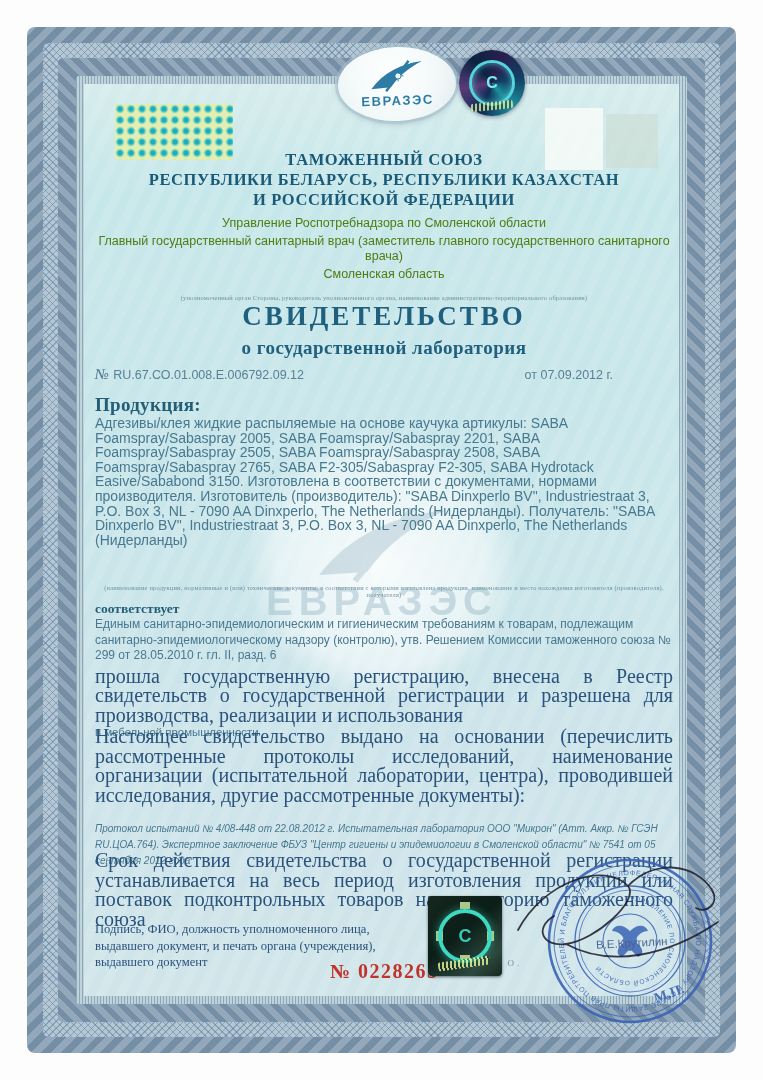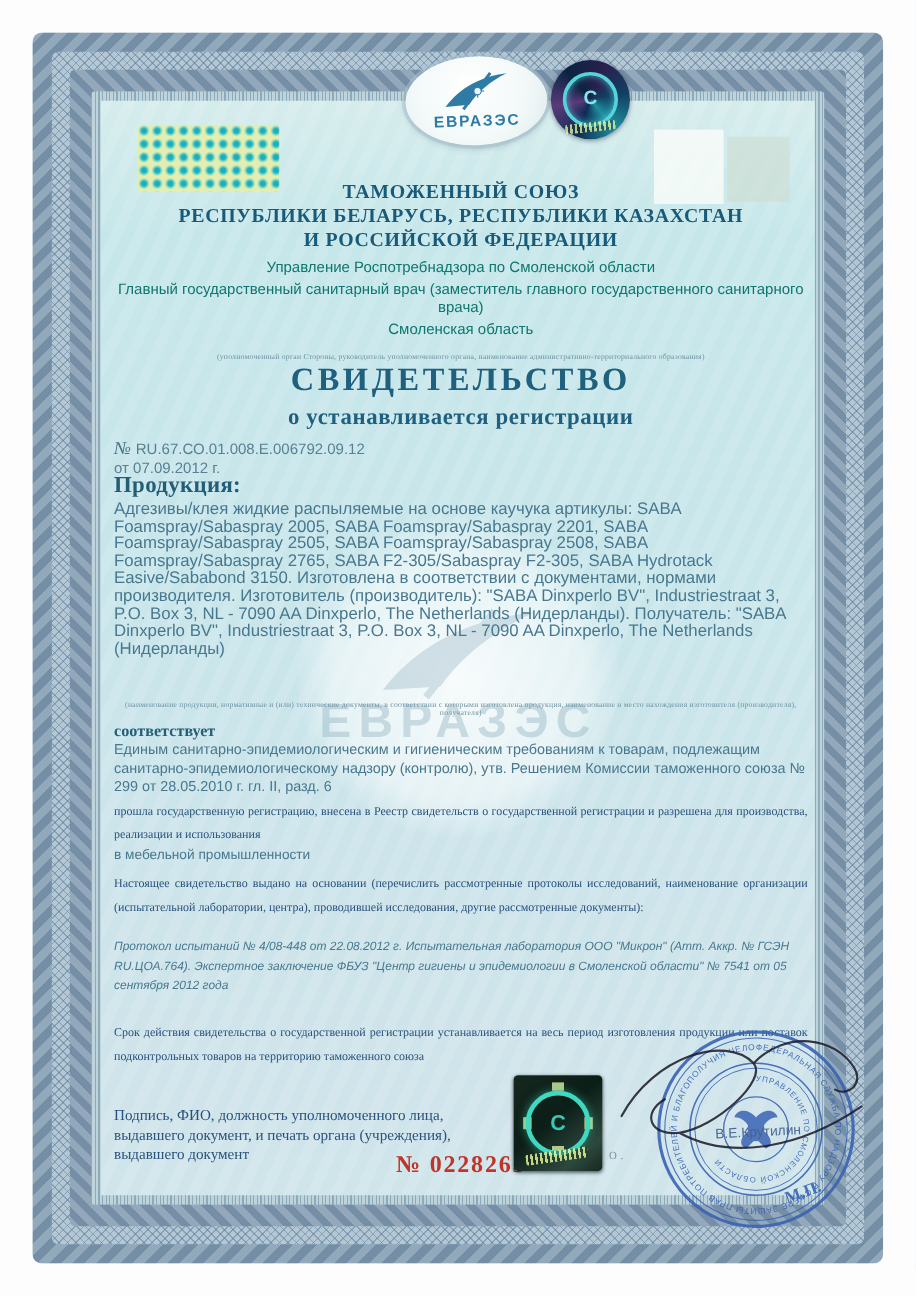--- a/index.html
+++ b/index.html
@@ -52,30 +52,30 @@
              background:radial-gradient(circle, rgba(255,255,255,.85) 0%, rgba(255,255,255,.5) 55%, rgba(255,255,255,0) 72%);
              display:flex;flex-direction:column;align-items:center;justify-content:center;}
   .watermark svg{width:150px;height:80px;opacity:.35;}
   .watermark-label{font-family:"Liberation Sans",sans-serif;font-weight:bold;font-size:40px;letter-spacing:6px;
              color:rgba(140,175,190,.40);margin-top:-6px;}
 
   
   .tx{position:absolute;left:95px;width:578px;z-index:3;}
   .center{text-align:center;}
   .h-union{font-weight:bold;font-size:16.5px;line-height:20px;color:#195a78;letter-spacing:.6px;}
-  .h-auth{font-family:"Liberation Sans",sans-serif;font-size:12.5px;line-height:15.5px;color:#0f766e;margin-top:2px;}
+  .h-auth{font-family:"Liberation Sans",sans-serif;font-size:12.5px;line-height:15.5px;color:#4d7c0f;margin-top:2px;}
   .h-cap{font-size:6.4px;color:#6e93a3;letter-spacing:.2px;}
   .title{font-weight:bold;font-size:27px;letter-spacing:3px;color:#20607f;}
   .subtitle{font-weight:bold;font-size:19px;color:#20607f;letter-spacing:.5px;}
   .numrow{display:flex;justify-content:space-between;align-items:baseline;
           font-family:"Liberation Sans",sans-serif;font-size:12.5px;color:#587f92;}
   .numrow .no{font-family:"Liberation Serif",serif;font-style:italic;font-size:15px;margin-right:4px;color:#4a7287;}
   .prod-label{font-size:19px;color:#235e76;font-weight:bold;letter-spacing:.3px;}
   .sans-p{font-family:"Liberation Sans",sans-serif;font-size:14px;line-height:14.6px;color:#48788f;}
-  .serif-p{font-size:10px;line-height:19.5px;color:#2a527c;text-align:justify;}
+  .serif-p{font-size:20px;line-height:19.5px;color:#2a527c;text-align:justify;}
   .conf-label{font-weight:bold;font-size:13.5px;color:#235e76;}
   .red-serial{position:absolute;left:330px;top:960px;z-index:4;font-weight:bold;font-size:20px;letter-spacing:1.5px;color:#c0352b;}
   .small-print{position:absolute;left:488px;top:958px;z-index:3;font-size:9px;color:rgba(40,70,90,.55);letter-spacing:3px;}
 
   
   .holo-b{position:absolute;left:428px;top:896px;width:74px;height:80px;border-radius:4px;z-index:5;
           background:linear-gradient(140deg,#16271e,#0b1e17 45%,#2d483e 80%,#16281f);
           box-shadow:0 1px 3px rgba(10,20,15,.6);display:flex;align-items:center;justify-content:center;}
   .holo-b .ring{position:relative;width:46px;height:46px;border-radius:50%;border:4px solid #3fd8c0;
           display:flex;align-items:center;justify-content:center;box-shadow:0 0 8px rgba(70,230,200,.5);}
@@ -140,24 +140,24 @@
     <div class="h-union">РЕСПУБЛИКИ БЕЛАРУСЬ, РЕСПУБЛИКИ КАЗАХСТАН</div>
     <div class="h-union">И РОССИЙСКОЙ ФЕДЕРАЦИИ</div>
     <div class="h-auth" style="margin-top:6px;">Управление Роспотребнадзора по Смоленской области</div>
     <div class="h-auth">Главный государственный санитарный врач (заместитель главного государственного санитарного врача)</div>
     <div class="h-auth">Смоленская область</div>
     <div class="h-cap" style="margin-top:12px;">(уполномоченный орган Стороны, руководитель уполномоченного органа, наименование административно-территориального образования)</div>
   </div>
 
   <div class="tx center" style="top:301px;">
     <div class="title">СВИДЕТЕЛЬСТВО</div>
-    <div class="subtitle" style="margin-top:5px;">о устанавливается регистрации</div>
-  </div>
-
-  <div class="tx numrow" style="top:366px;right:90px;flex-direction:column;">
+    <div class="subtitle" style="margin-top:5px;">о государственной лаборатория</div>
+  </div>
+
+  <div class="tx numrow" style="top:366px;right:90px;">
     <span>
       <span class="no">№</span><span>RU.67.СО.01.008.Е.006792.09.12</span>
     </span>
     <span style="margin-right:60px;">от 07.09.2012 г.</span>
   </div>
 
   <div class="tx" style="top:394px;">
     <div class="prod-label">Продукция:</div>
     <div class="sans-p">Адгезивы/клея жидкие распыляемые на основе каучука артикулы: SABA Foamspray/Sabaspray 2005, SABA Foamspray/Sabaspray 2201, SABA Foamspray/Sabaspray 2505, SABA Foamspray/Sabaspray 2508, SABA Foamspray/Sabaspray 2765, SABA F2-305/Sabaspray F2-305, SABA Hydrotack Easive/Sababond 3150. Изготовлена в соответствии с документами, нормами производителя. Изготовитель (производитель): "SABA Dinxperlo BV", Industriestraat 3, P.O. Box 3, NL - 7090 AA Dinxperlo, The Netherlands (Нидерланды). Получатель: "SABA Dinxperlo BV", Industriestraat 3, P.O. Box 3, NL - 7090 AA Dinxperlo, The Netherlands (Нидерланды)</div>
   </div>

